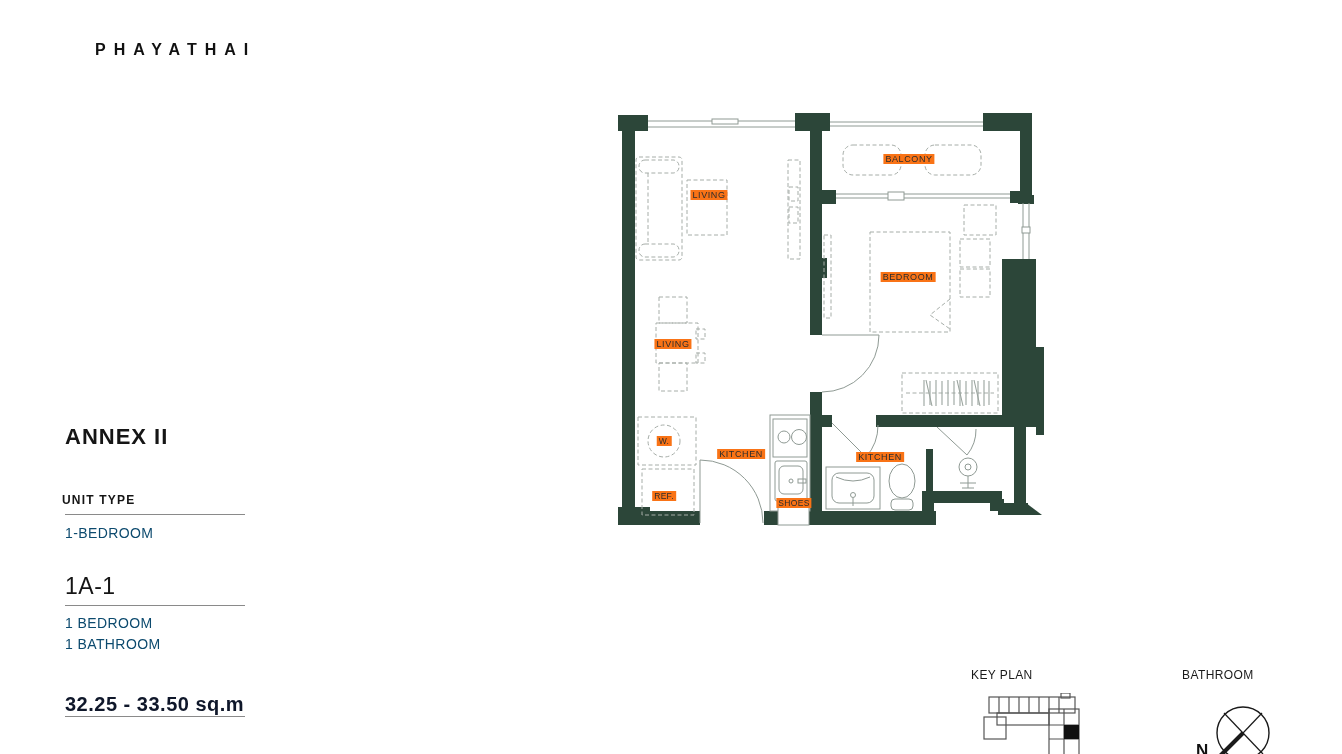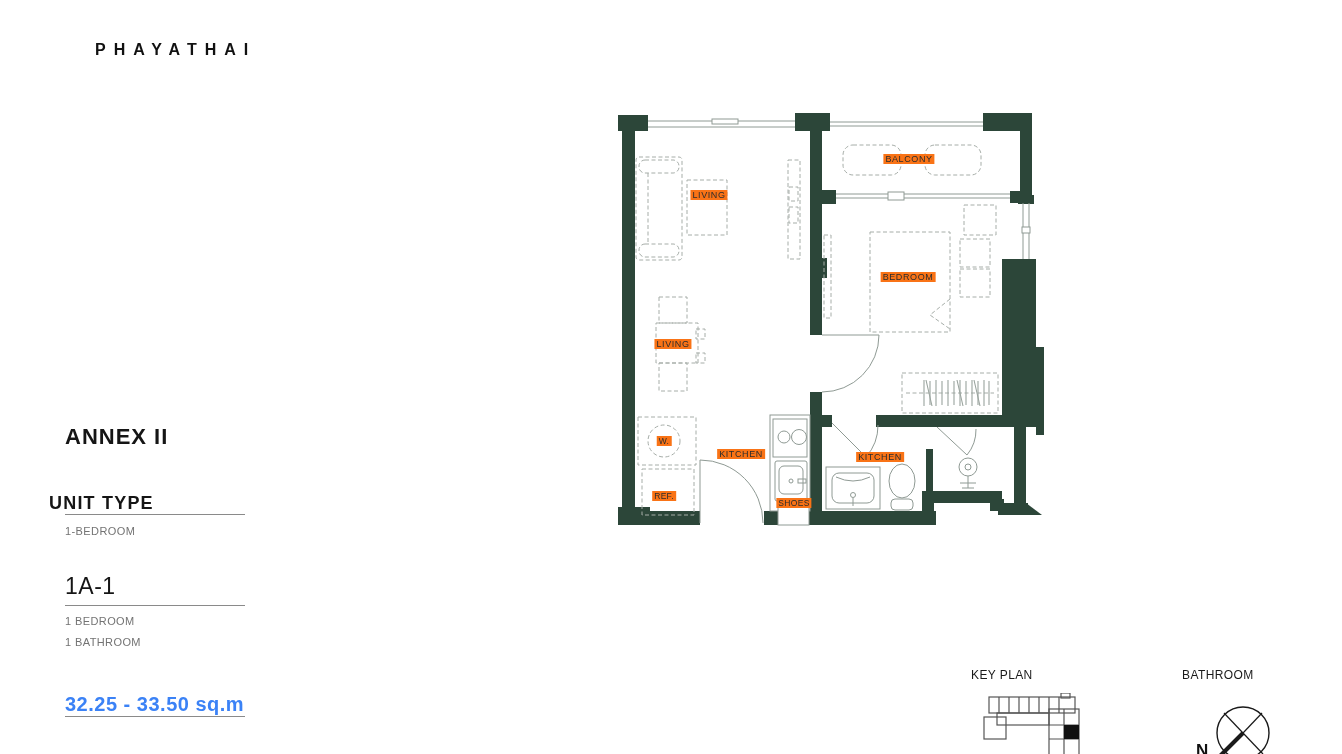--- a/index.html
+++ b/index.html
@@ -6,25 +6,25 @@
   html,body { background:#ffffff; }
   .page {
     position:relative; width:1342px; height:754px; background:#ffffff;
     font-family:"Liberation Sans", sans-serif; color:#1d1d1b; overflow:hidden;margin-top:35px;
   }
   .abs { position:absolute; }
 
   
   .logo { left:95px; top:6px; font-size:16px; font-weight:600; letter-spacing:8px; color:#111; }
   .project-title { left:65px; top:389px; font-size:22px; font-weight:800; letter-spacing:1px; color:#151515;text-align:center; }
-  .sec-heading { left:49px; top:458px; font-size:18px; font-weight:800; letter-spacing:1.2px; color:#151515; }
+  .sec-heading { left:62px; top:458px; font-size:12px; font-weight:800; letter-spacing:1.2px; color:#151515; }
   .rule { left:65px; width:180px; height:1px; background:#8a8a8a; }
-  .body-line { left:65px; font-size:11px; font-weight:400; letter-spacing:.4px; color:#737373; }
+  .body-line { left:65px; font-size:14px; font-weight:400; letter-spacing:.4px; color:#0c4a6e; }
   .unit-code { left:65px; top:538px; font-size:23px; font-weight:400; letter-spacing:.5px; color:#151515; }
-  .area { left:65px; top:658px; font-size:20px; font-weight:800; letter-spacing:.5px; color:#3b82f6; }
+  .area { left:65px; top:658px; font-size:20px; font-weight:800; letter-spacing:.5px; color:#0f172a; }
 
   
   .plan { left:612px; top:72px; width:433px; height:428px; }
   .plan svg { position:absolute; left:0; top:0; }
   .wall { fill:#2c4639; }
   .thin { stroke:#8f9a94; stroke-width:1; fill:none; }
   .thinf { stroke:#8f9a94; stroke-width:1; fill:#ffffff; }
   .dash { stroke:#a6ada8; stroke-width:1; fill:none; stroke-dasharray:4 2.5; }
   .hanger { stroke:#9aa49e; stroke-width:1.1; fill:none; }
   .plan-label {

